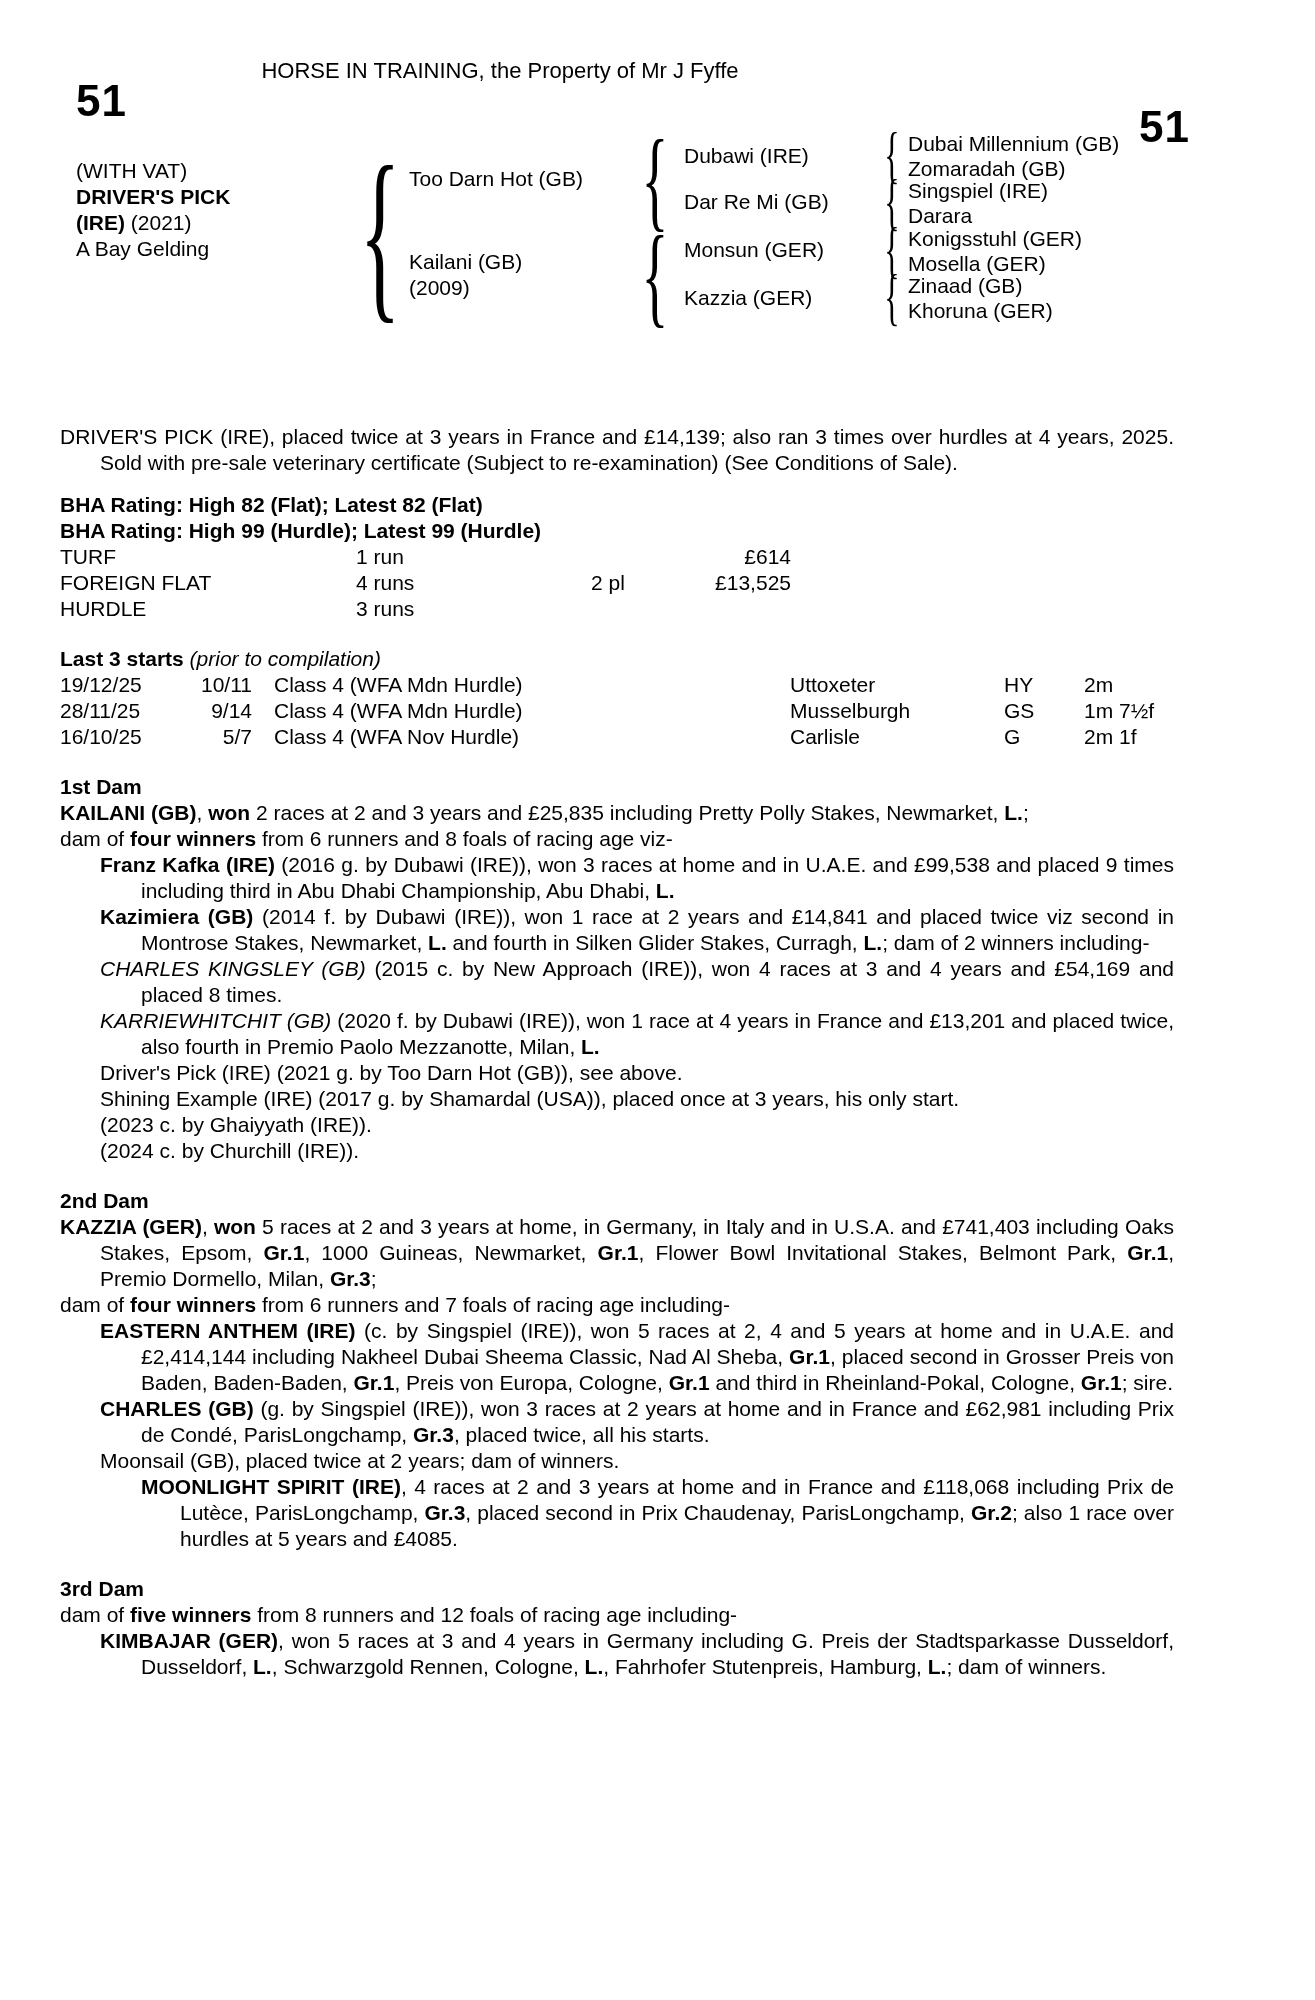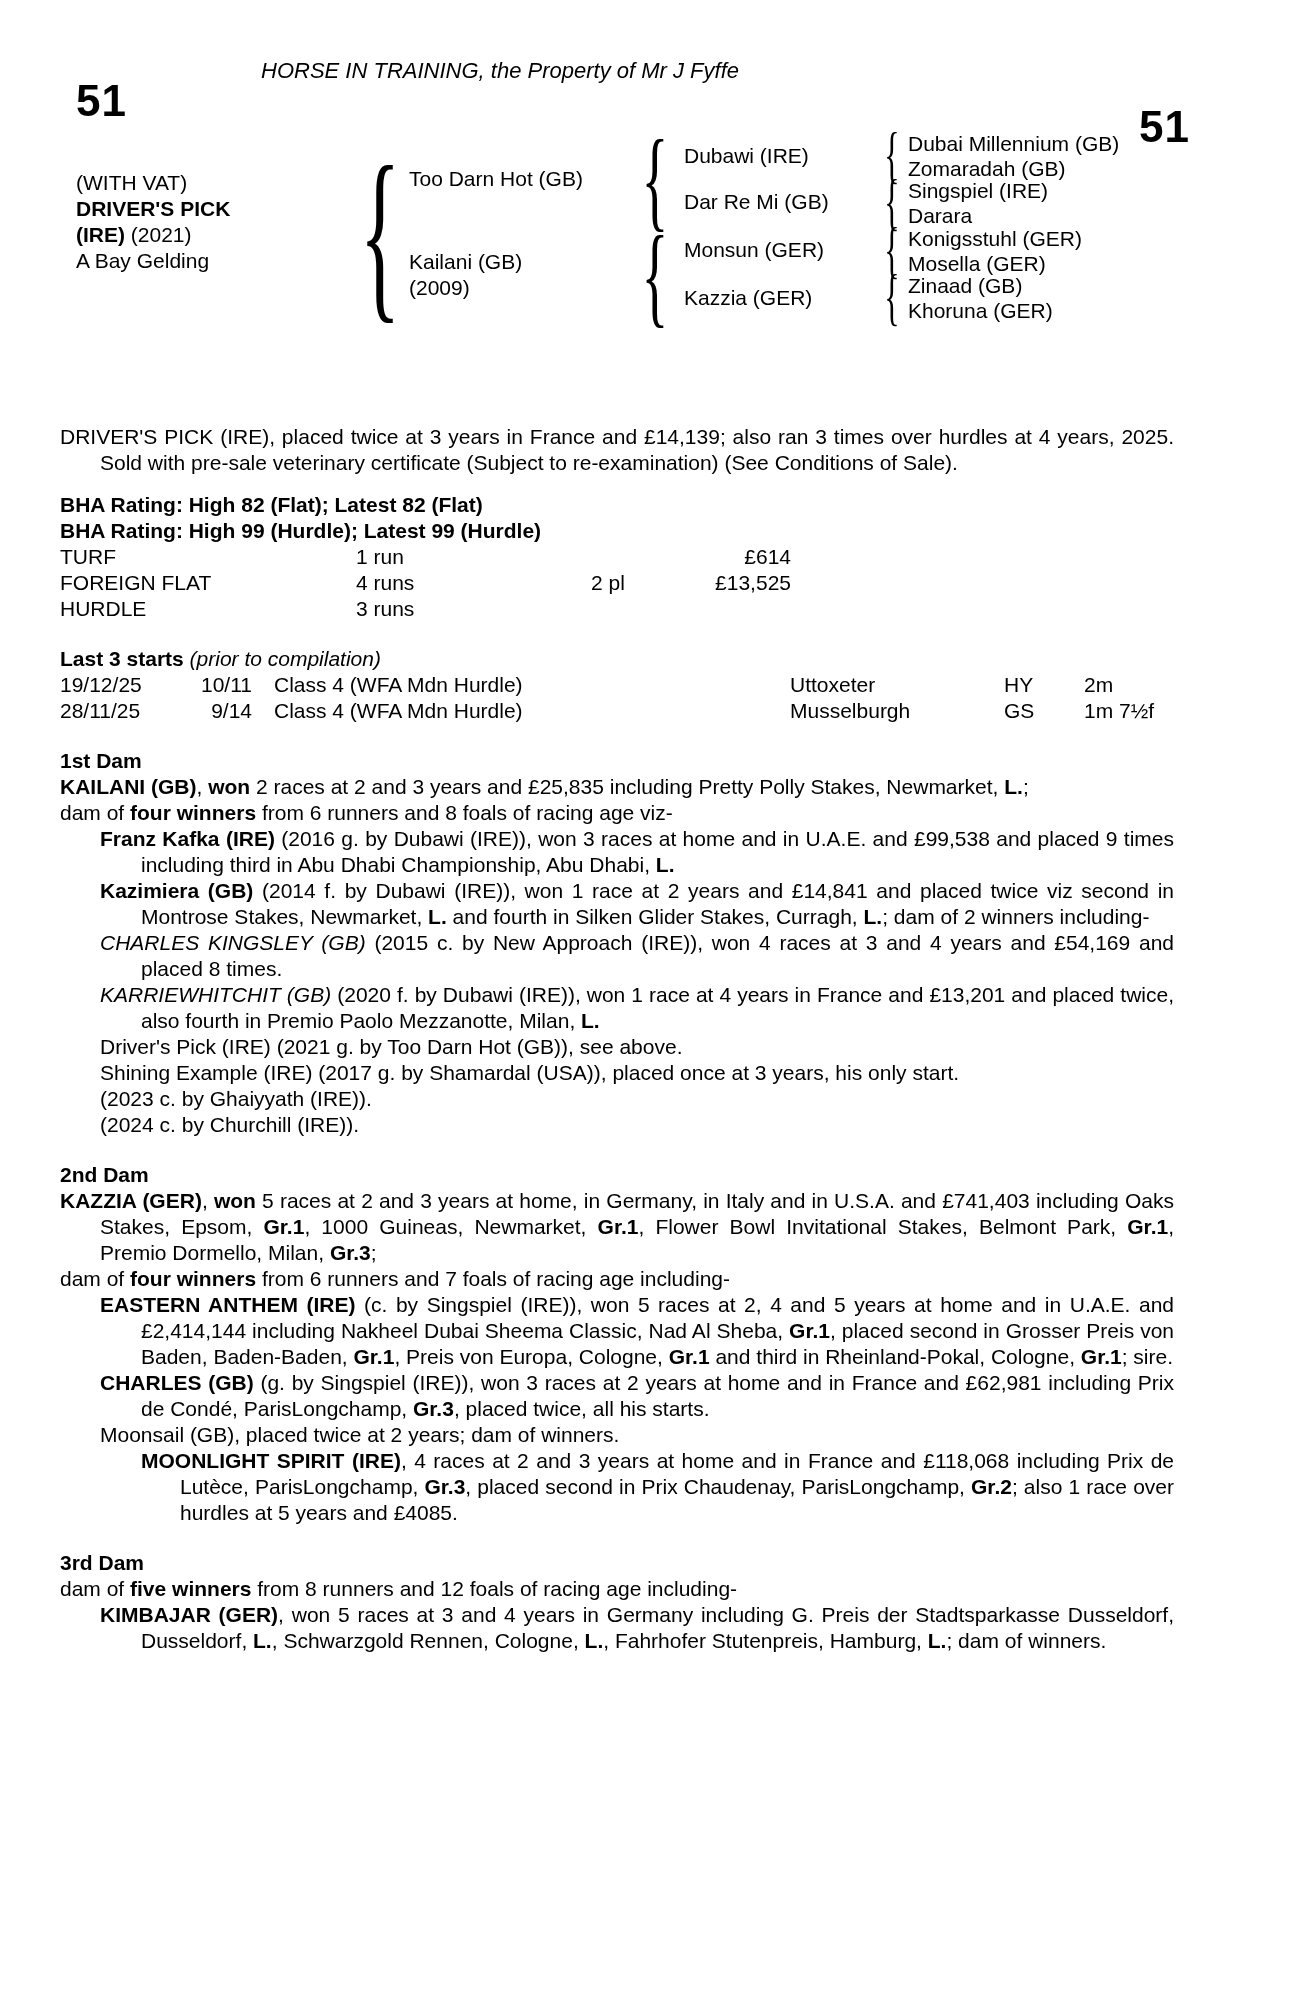--- a/index.html
+++ b/index.html
@@ -6,28 +6,28 @@
   body{
     width:1315px;height:2000px;background:#ffffff;color:#000;
     font-family:"Liberation Sans", sans-serif;font-size:21px;position:relative;
     -webkit-font-smoothing:antialiased;
   }
   .b{font-weight:700}
   .i{font-style:italic}
   .bi{font-weight:700;font-style:italic}
   .header{
     position:absolute;left:0;top:58px;width:1000px;text-align:center;
-    font-style:italic;font-size:22px;
+    font-size:22px;
   }
   .lot{position:absolute;font-weight:700;font-size:44px;letter-spacing:1px;}
   .lot-left{left:76px;top:76px;}
   .lot-right{left:1040px;top:102px;width:150px;text-align:right;}
   
   .ped-line{line-height:26px;white-space:nowrap;}
-  .ped-left{position:absolute;left:76px;top:170px;line-height:26px;}
+  .ped-left{position:absolute;left:76px;top:158px;line-height:26px;}
   .ped-sire{position:absolute;left:409px;top:167px;white-space:nowrap;}
   .ped-dam{position:absolute;left:409px;top:249px;line-height:26px;white-space:nowrap;}
   .gp{position:absolute;left:684px;white-space:nowrap;}
   .ggp-pair{position:absolute;left:908px;line-height:25px;white-space:nowrap;}
   .brace{
     position:absolute;width:60px;display:flex;align-items:center;justify-content:center;
     font-family:"Liberation Serif", serif;font-weight:400;
   }
   #brace-main{left:350px;top:158px;height:150px;font-size:190px;transform:scaleX(.45);}
   #brace-sire{left:625px;top:134px;height:90px;font-size:112px;transform:scaleX(.5);}
@@ -147,20 +147,28 @@
             <span class="lc5">2m</span>
           </div>
           <div class="srow">
             <span class="lc0">28/11/25</span>
             <span class="lc1">9/14</span>
             <span class="lc2">Class 4 (WFA Mdn Hurdle)</span>
             <span class="lc3">Musselburgh</span>
             <span class="lc4">GS</span>
             <span class="lc5">1m 7½f</span>
           </div>
+          <div class="srow">
+            <span class="lc0">16/10/25</span>
+            <span class="lc1">5/7</span>
+            <span class="lc2">Class 4 (WFA Nov Hurdle)</span>
+            <span class="lc3">Carlisle</span>
+            <span class="lc4">G</span>
+            <span class="lc5">2m 1f</span>
+          </div>
         </div>
     </div>
 
     <div>
         <div class="sec-head">1st Dam</div>
         <div class="para p0"><span class="b">KAILANI (GB)</span><span>, </span><span class="b">won</span><span> 2 races at 2 and 3 years and £25,835 including Pretty Polly Stakes, Newmarket, </span><span class="b">L.</span><span>;</span></div>
         <div class="para pf"><span>dam of </span><span class="b">four winners</span><span> from 6 runners and 8 foals of racing age viz-</span></div>
         <div class="para p1"><span class="b">Franz Kafka (IRE)</span><span> (2016 g. by Dubawi (IRE)), won 3 races at home and in U.A.E. and £99,538 and placed 9 times including third in Abu Dhabi Championship, Abu Dhabi, </span><span class="b">L.</span></div>
         <div class="para p1"><span class="b">Kazimiera (GB)</span><span> (2014 f. by Dubawi (IRE)), won 1 race at 2 years and £14,841 and placed twice viz second in Montrose Stakes, Newmarket, </span><span class="b">L.</span><span> and fourth in Silken Glider Stakes, Curragh, </span><span class="b">L.</span><span>; dam of 2 winners including-</span></div>
         <div class="para p1"><span class="i">CHARLES KINGSLEY (GB)</span><span> (2015 c. by New Approach (IRE)), won 4 races at 3 and 4 years and £54,169 and placed 8 times.</span></div>

